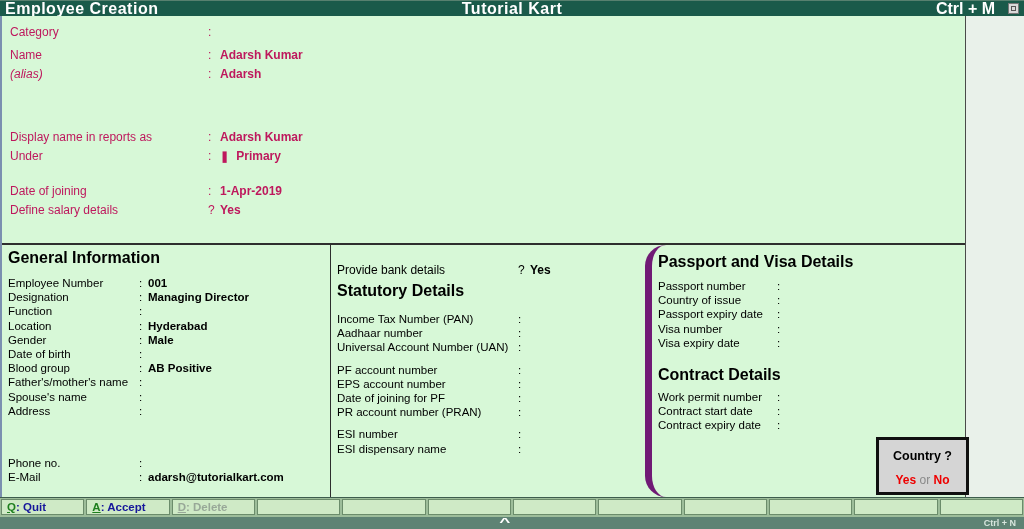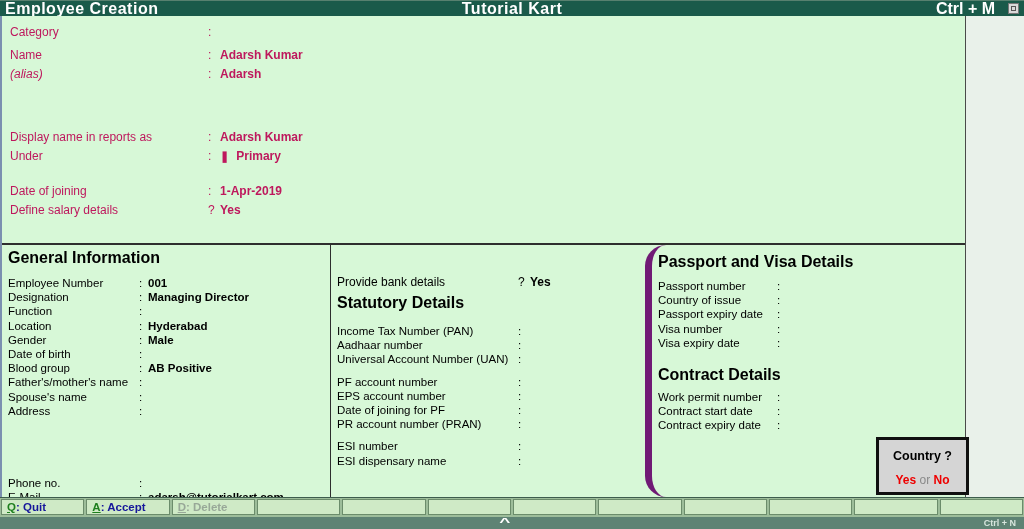--- a/index.html
+++ b/index.html
@@ -66,22 +66,22 @@
   .h-statutory{ margin:6px 0 14px 0; }
   .h-passport { margin:6px 0 10px 0; }
   .h-contract { margin:18px 0 8px 0; }
   .crow { display:flex; line-height:14.2px; height:14.2px; }
   .crow .val { font-weight:bold; }
   .col1 .crow .lbl { width:131px; }
   .col2 .crow .lbl { width:181px; }
   .col3 .crow .lbl { width:119px; }
   .crow .sep { width:9px; }
   .gap8  { margin-top:8px; }
-  .gap38 { margin-top:58px; }
-  .bank-row { margin-top:26px; height:15px; line-height:15px; font-size:12px; }
+  .gap38 { margin-top:38px; }
+  .bank-row { margin-top:14px; height:15px; line-height:15px; font-size:12px; }
   .bank-row .lbl { width:150px; }
   .bank-row .sep { width:12px; }
   .bank-row .val { font-weight:bold; }
 
   
   .accept-box {
     position:absolute; left:876px; top:437px; width:93px; height:58px;
     background:#D5D5D5; border:3px solid #101010; z-index:5;
     text-align:center; font-size:12.5px;
   }

